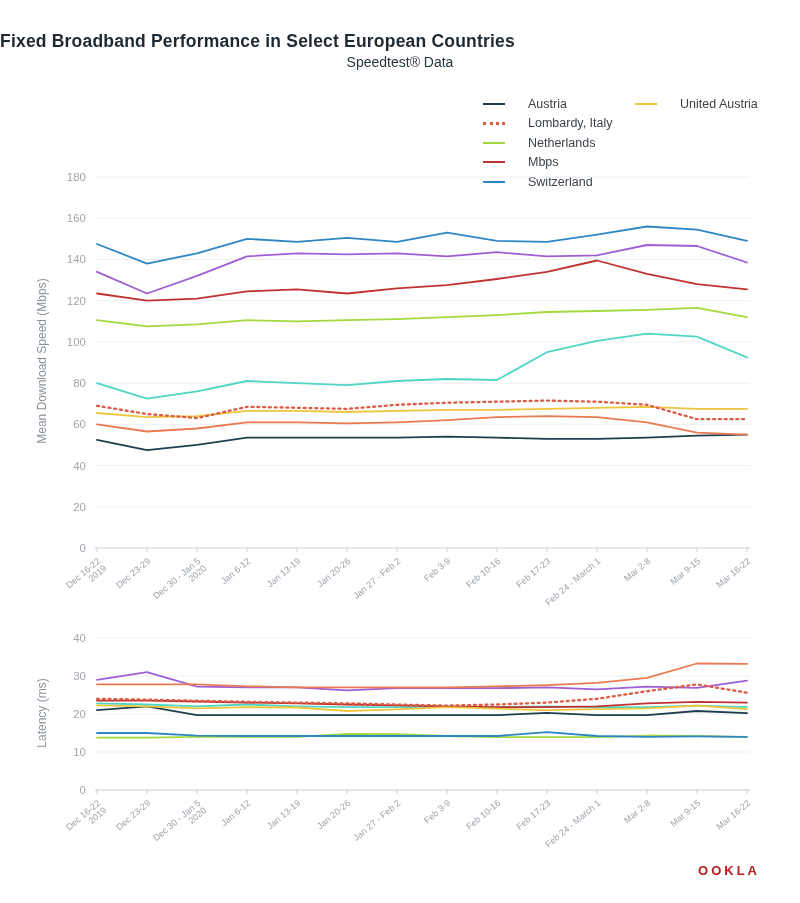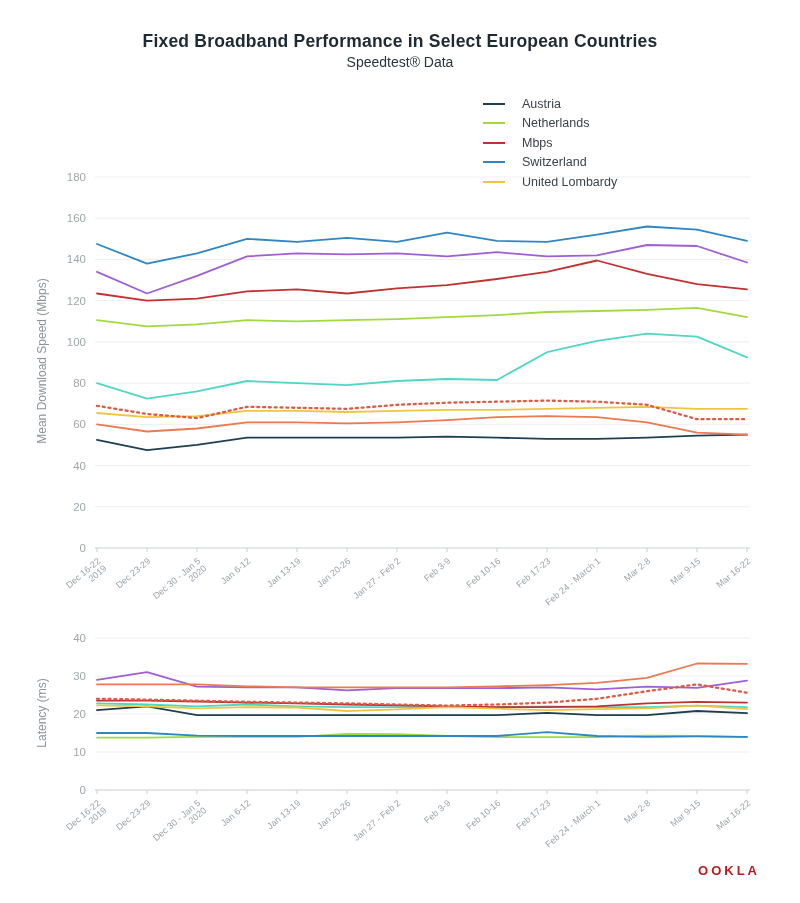--- a/index.html
+++ b/index.html
@@ -1,24 +1,24 @@
 <!DOCTYPE html>
 <html><head>
 <meta charset="utf-8">
 <style>
   html,body{margin:0;padding:0;background:#ffffff;}
   body{font-family:"Liberation Sans",sans-serif;}
   .page{position:relative;width:800px;height:903px;background:#fff;overflow:hidden;}
-  .title{position:absolute;top:31px;left:0;width:100%;text-align:center;
+  .title{position:absolute;top:31px;left:0;width:100%;
          font-size:17.5px;font-weight:700;color:#1d2a33;letter-spacing:.2px;}
   .subtitle{position:absolute;top:54px;left:0;width:100%;text-align:center;
          font-size:14px;font-weight:400;color:#29353d;}
   .legend{position:absolute;left:483px;top:94px;display:grid;grid-auto-flow:column;
          grid-template-rows:repeat(5,19.5px);grid-template-columns:152px auto;}
-  .legend-item{display:flex;align-items:center;gap:17px;font-size:12.5px;color:#3b424a;white-space:nowrap;}
+  .legend-item{display:flex;align-items:center;gap:23px;font-size:12.5px;color:#3b424a;white-space:nowrap;}
   .sw{width:22px;height:0;border-top:2.5px solid #000;flex:0 0 22px;}
   .sw.dashed{border-top-style:dotted;border-top-width:3px;}
   .ylabel{position:absolute;width:220px;text-align:center;transform:rotate(-90deg);
          font-size:12px;color:#8b929a;}
   #ylabel-dl{left:-68px;top:354px;}
   #ylabel-lat{left:-68px;top:706px;}
   svg.chart{position:absolute;left:0;display:block;}
   #chart-download{top:160px;}
   #chart-latency{top:622px;}
   .footer-left{position:absolute;left:38px;top:859px;display:flex;align-items:center;gap:24px;margin-top:48px;}
@@ -34,34 +34,38 @@
 
   <div class="title">Fixed Broadband Performance in Select European Countries</div>
   <div class="subtitle">Speedtest® Data</div>
 
   <div class="legend" id="legend">
       <div class="legend-item">
         <span class="sw" style="border-top-color: rgb(30, 63, 79);"></span>
         <span>Austria</span>
       </div>
       <div class="legend-item">
+        <span class="sw dashed" style="border-top-color: rgb(220, 91, 69);"></span>
+        <span>Lombardy, Italy</span>
+      </div>
+      <div class="legend-item">
         <span class="sw" style="border-top-color: rgb(162, 217, 62);"></span>
         <span>Netherlands</span>
       </div>
       <div class="legend-item">
         <span class="sw" style="border-top-color: rgb(192, 50, 49);"></span>
         <span>Mbps</span>
       </div>
       <div class="legend-item">
         <span class="sw" style="border-top-color: rgb(46, 134, 195);"></span>
         <span>Switzerland</span>
       </div>
       <div class="legend-item">
         <span class="sw" style="border-top-color: rgb(238, 198, 62);"></span>
-        <span>United Lombardy</span>
+        <span>United Austria</span>
       </div>
     </div>
 
   <div class="ylabel" id="ylabel-dl">Mean Download Speed (Mbps)</div>
   <div class="ylabel" id="ylabel-lat">Latency (ms)</div>
 
   <svg class="chart" id="chart-download" width="800" height="458">
       <line x1="95" y1="388" x2="750" y2="388" stroke="#c9ced4" stroke-width="1"></line>
       <text x="86" y="392" text-anchor="end" font-size="11.5" fill="#a0a6ad">0</text>
       <line x1="95" y1="346.77777777777777" x2="750" y2="346.77777777777777" stroke="#efefef" stroke-width="1"></line>

